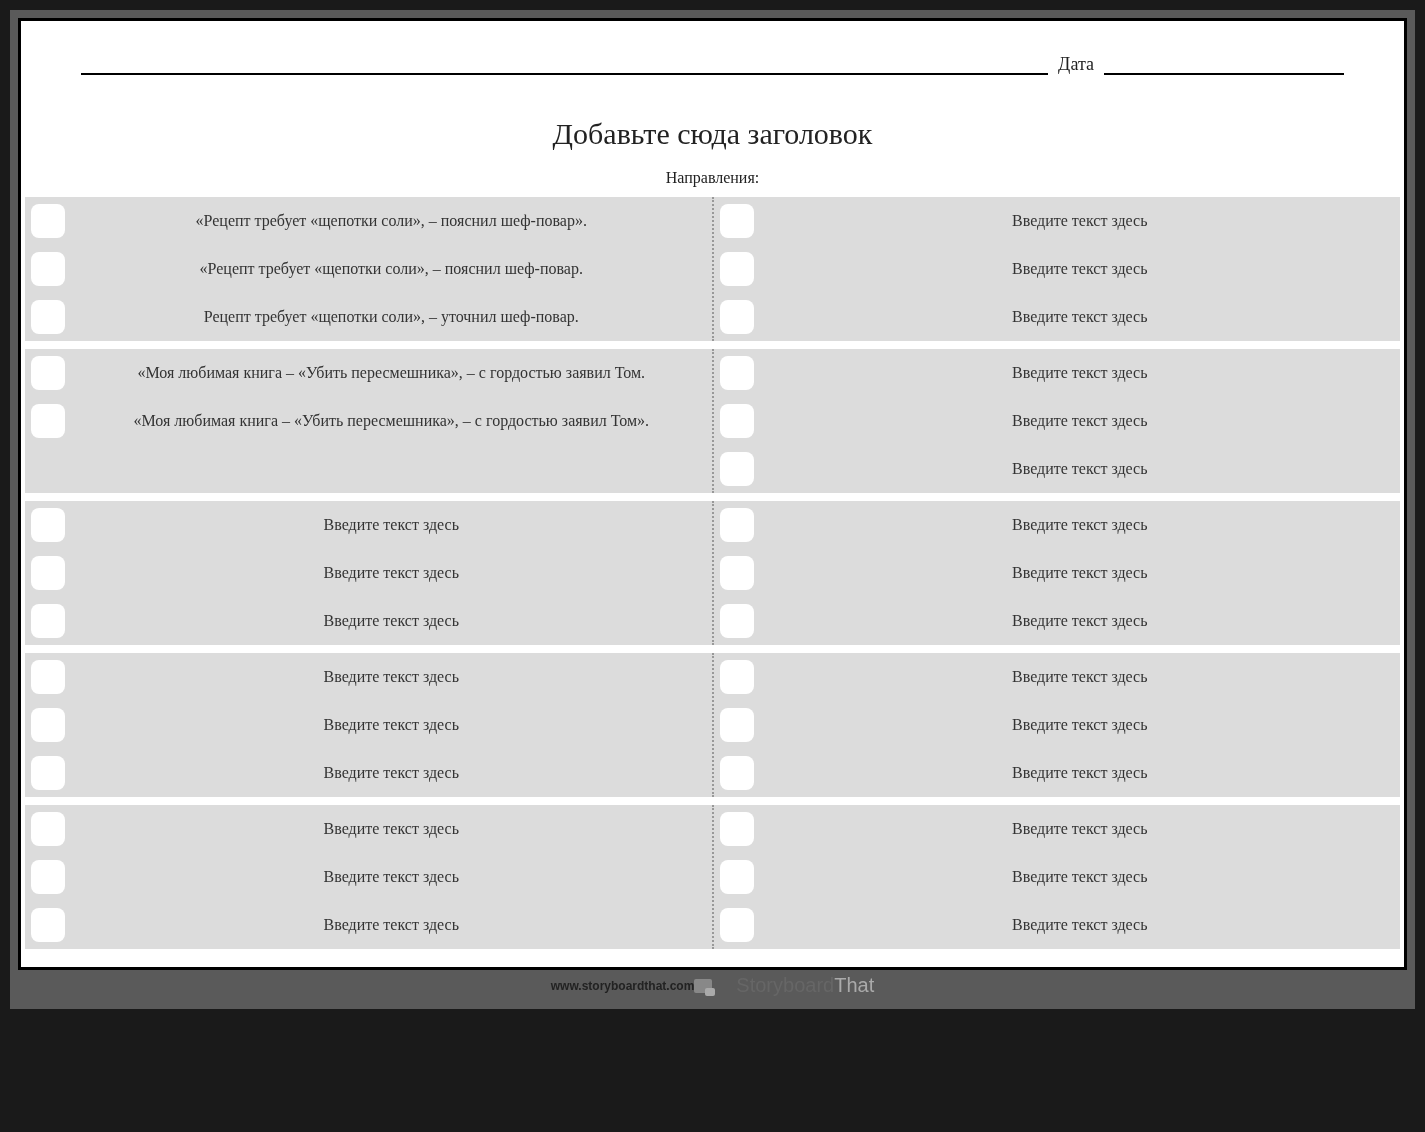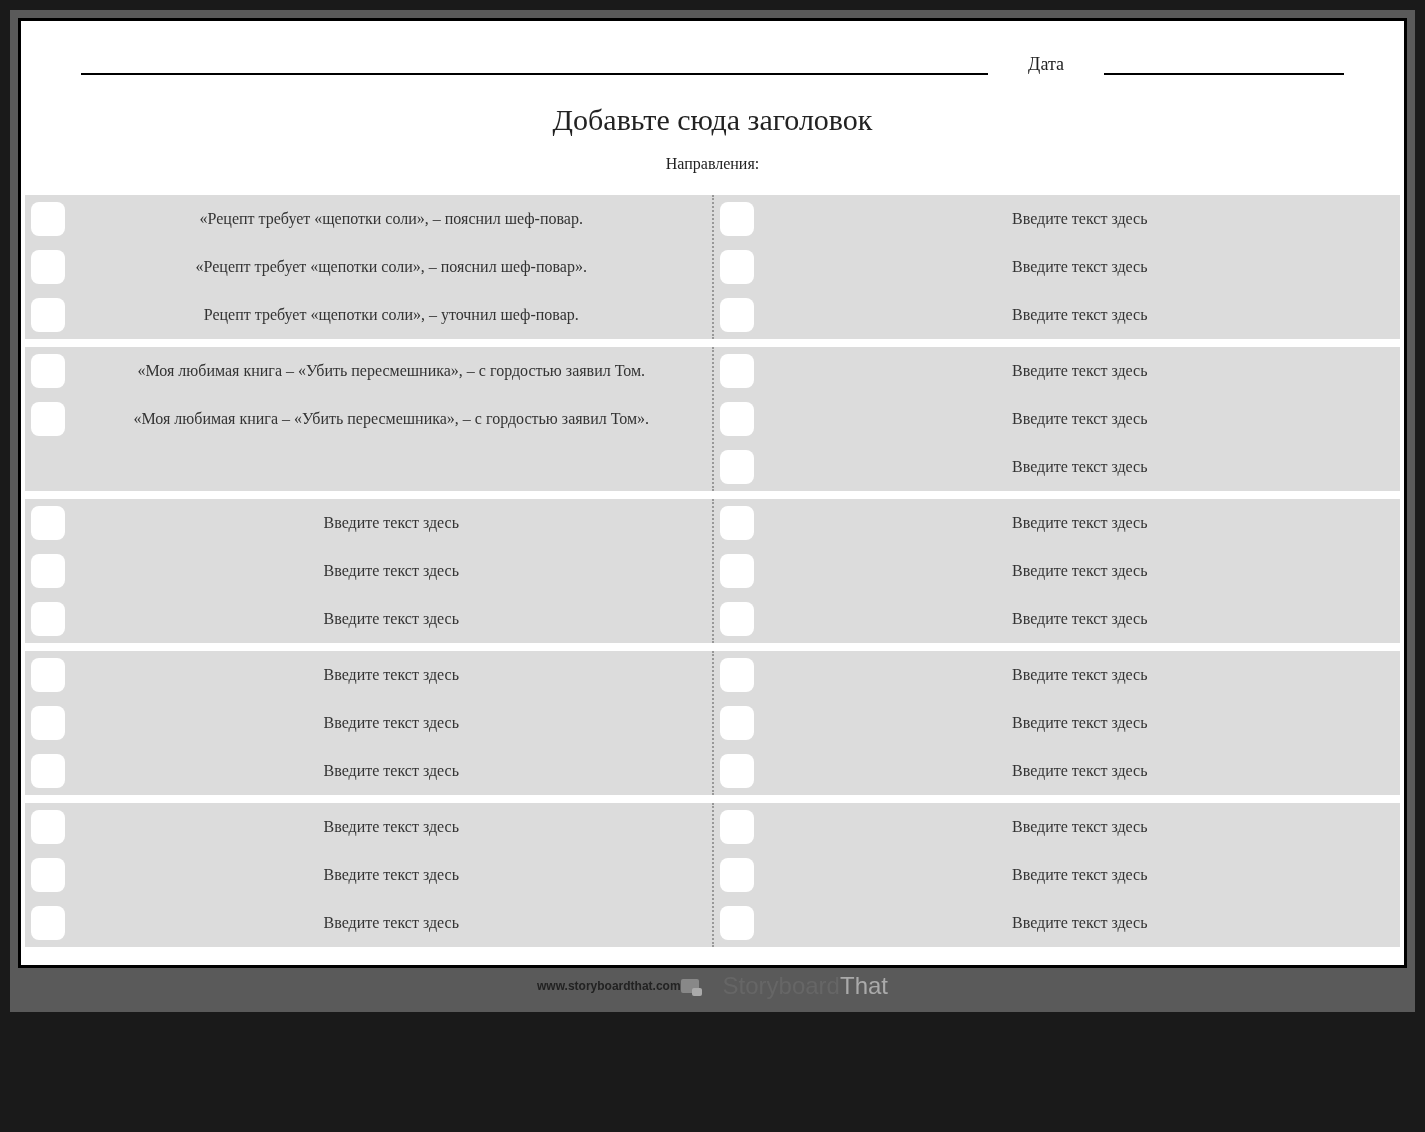--- a/index.html
+++ b/index.html
@@ -20,21 +20,20 @@
     .page {
       background: #fff;
       border: 3px solid #000;
       padding: 30px 0 10px 0;
       position: relative;
     }
     .header-row {
       display: flex;
       align-items: flex-end;
       padding: 0 60px 10px 60px;
-      gap: 30px;
     }
     .name-line {
       flex: 1;
       border-bottom: 2px solid #000;
       height: 24px;
     }
     .date-label {
       font-size: 18px;
       color: #222;
       padding: 0 10px;
@@ -42,28 +41,28 @@
     }
     .date-line {
       width: 240px;
       border-bottom: 2px solid #000;
       height: 24px;
     }
     .title {
       text-align: center;
       font-size: 30px;
       color: #222;
-      margin: 18px 0 18px 0;
+      margin: 32px 0 18px 0;
       font-weight: normal;
     }
     .directions {
       text-align: center;
       font-size: 16px;
       color: #222;
-      margin-bottom: 22px;
+      margin-bottom: 10px;
     }
     .grid {
       display: flex;
       flex-direction: column;
       padding: 0 4px;
     }
     .block {
       display: flex;
       gap: 0;
       margin-bottom: 8px;
@@ -106,21 +105,21 @@
       font-size: 12px;
       color: #333;
       background: #5a5a5a;
     }
     .footer-url { font-weight: bold; color: #222; }
     .footer-brand {
       display: flex;
       align-items: center;
       gap: 24px;
       color: #888;
-      font-size: 24px;
+      font-size: 20px;
       font-family: 'Comic Sans MS', cursive, sans-serif;
     }
     .brand-strong { color: #666; }
     .brand-light { color: #aaa; }
     .brand-icon {
       width: 18px; height: 14px;
       background: #888;
       border-radius: 2px;
       position: relative;
     }
@@ -146,25 +145,25 @@
     </div>
 
     <h1 class="title">Добавьте сюда заголовок</h1>
     <div class="directions">Направления:</div>
 
     <div class="grid" id="grid">
         <div class="block">
           <div class="column left">
             <div class="row">
               <div class="checkbox"></div>
+              <div class="row-text">«Рецепт требует «щепотки соли», – пояснил шеф-повар».</div>
+            </div>
+            <div class="row">
+              <div class="checkbox"></div>
               <div class="row-text">«Рецепт требует «щепотки соли», – пояснил шеф-повар.</div>
-            </div>
-            <div class="row">
-              <div class="checkbox"></div>
-              <div class="row-text">«Рецепт требует «щепотки соли», – пояснил шеф-повар».</div>
             </div>
             <div class="row">
               <div class="checkbox"></div>
               <div class="row-text">Рецепт требует «щепотки соли», – уточнил шеф-повар.</div>
             </div>
           </div>
           <div class="column right">
             <div class="row">
               <div class="checkbox"></div>
               <div class="row-text">Введите текст здесь</div>

